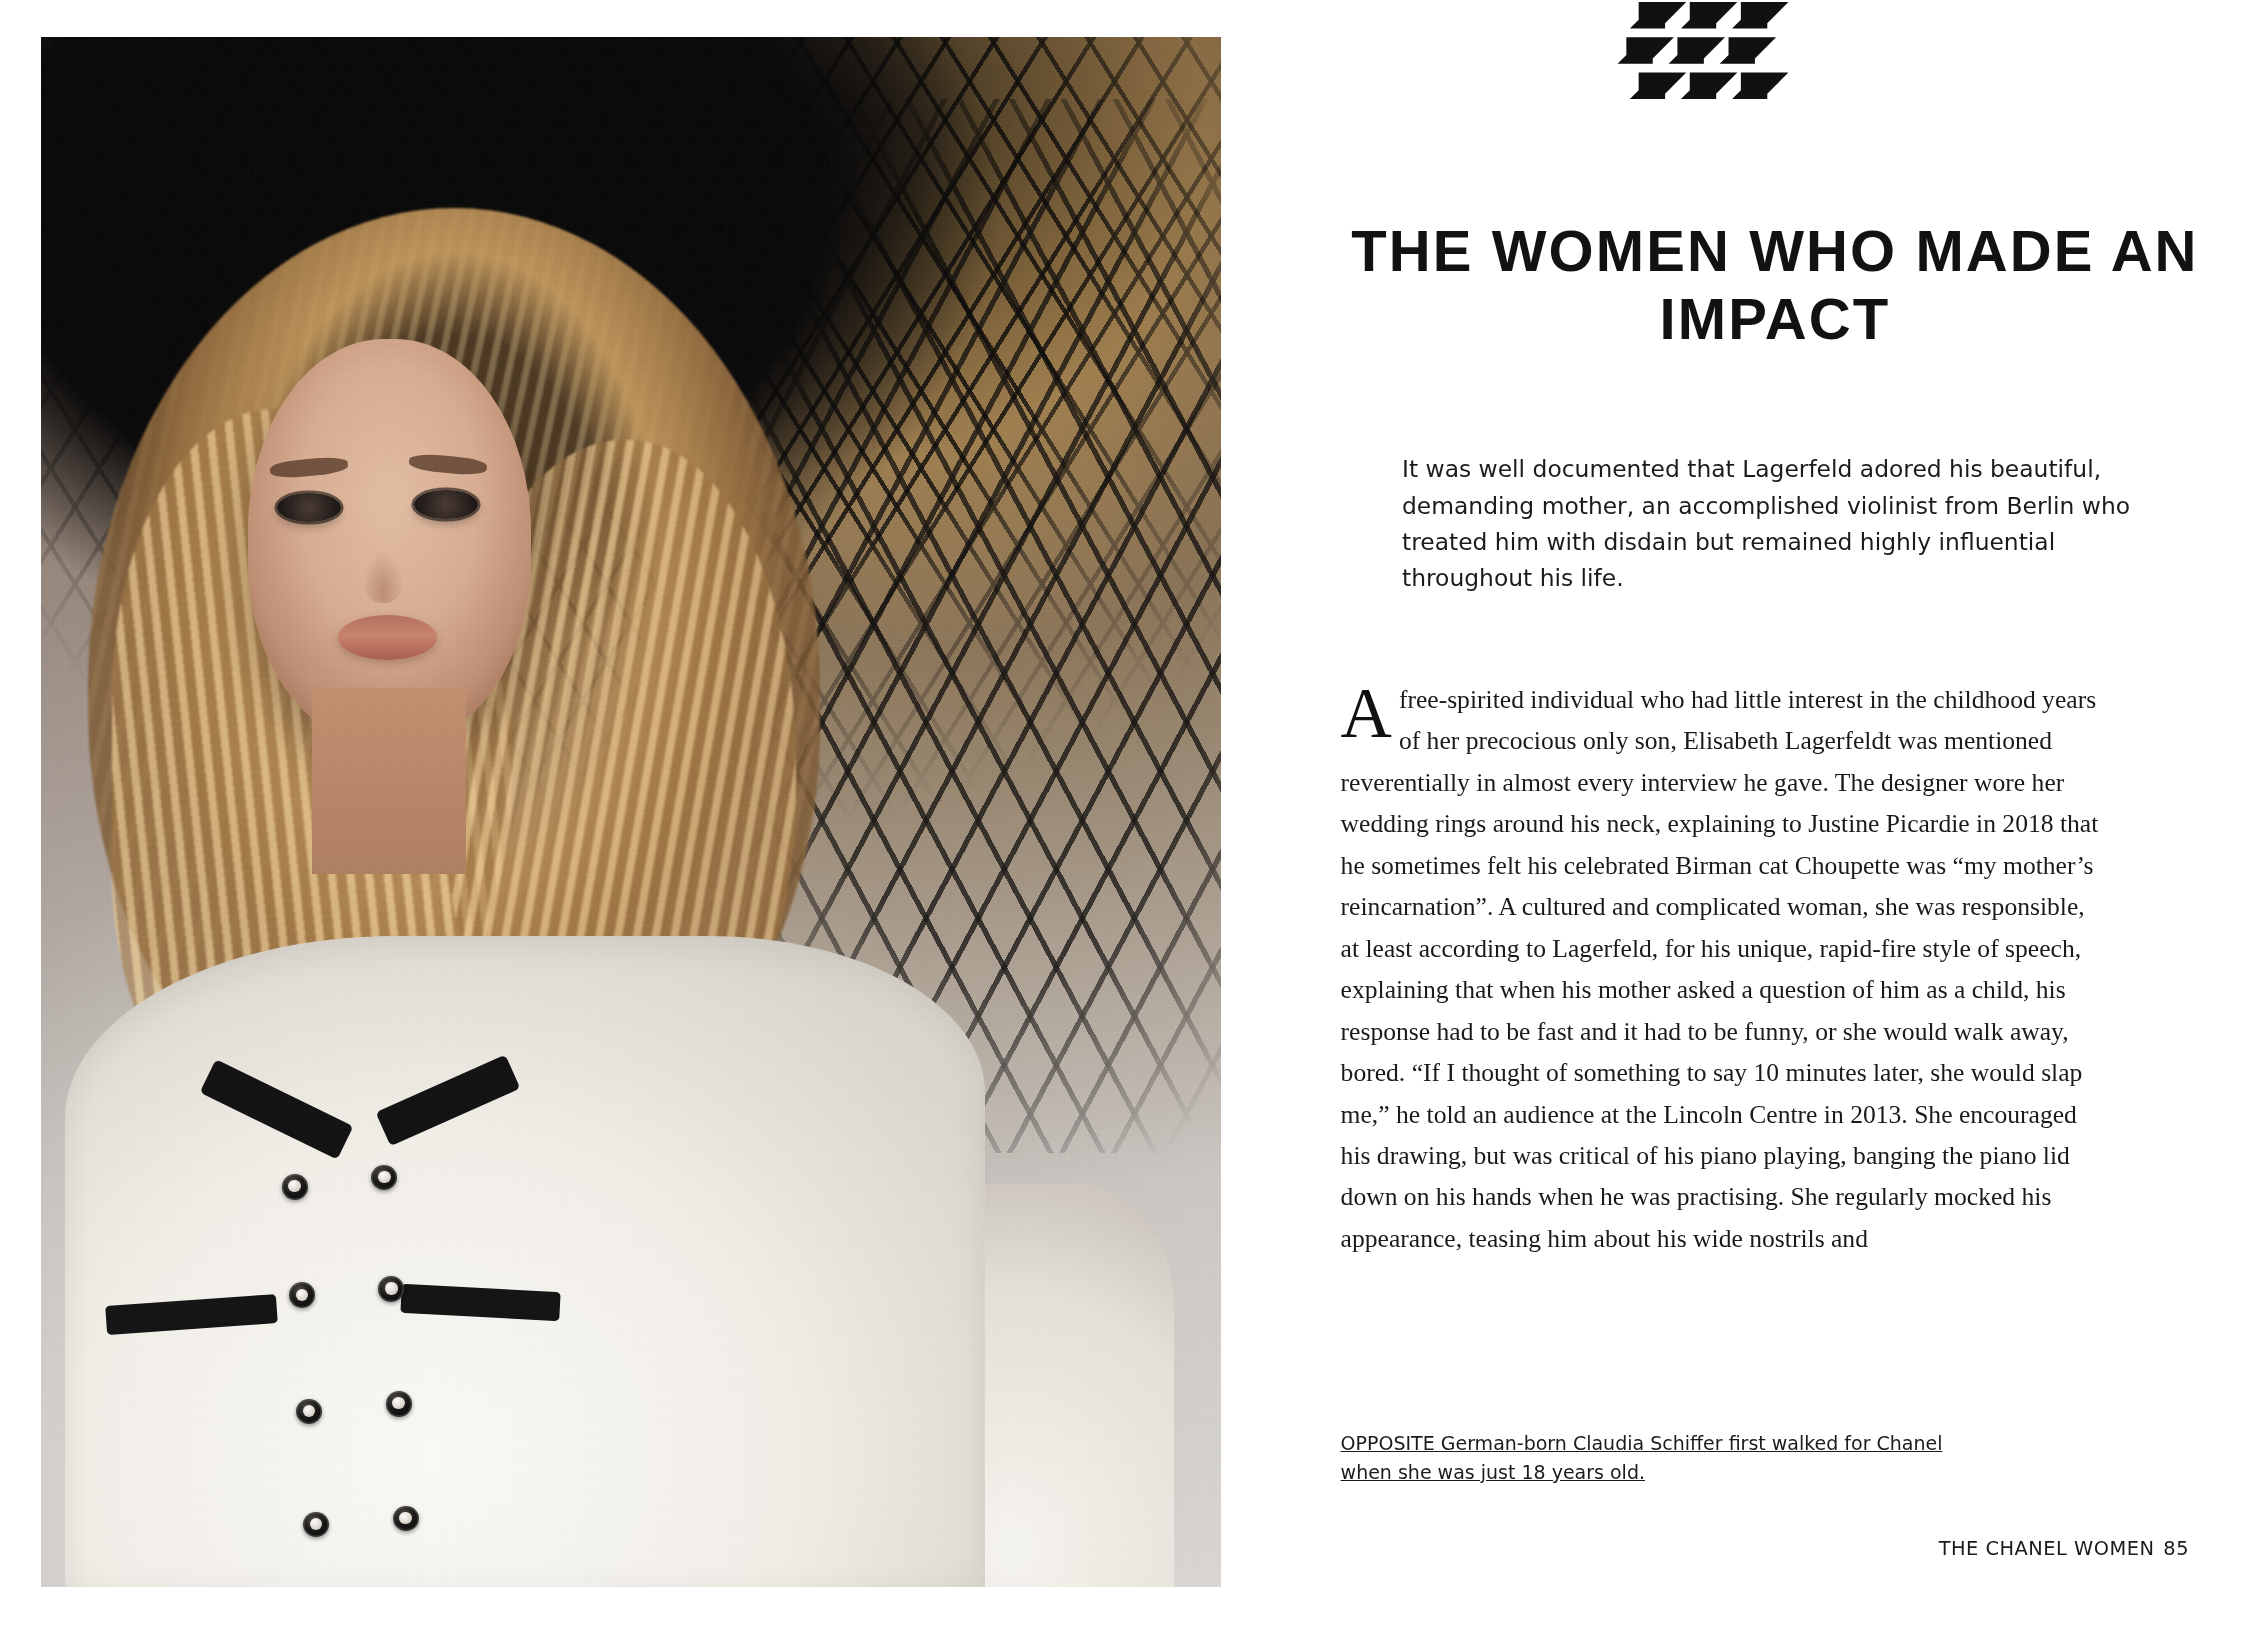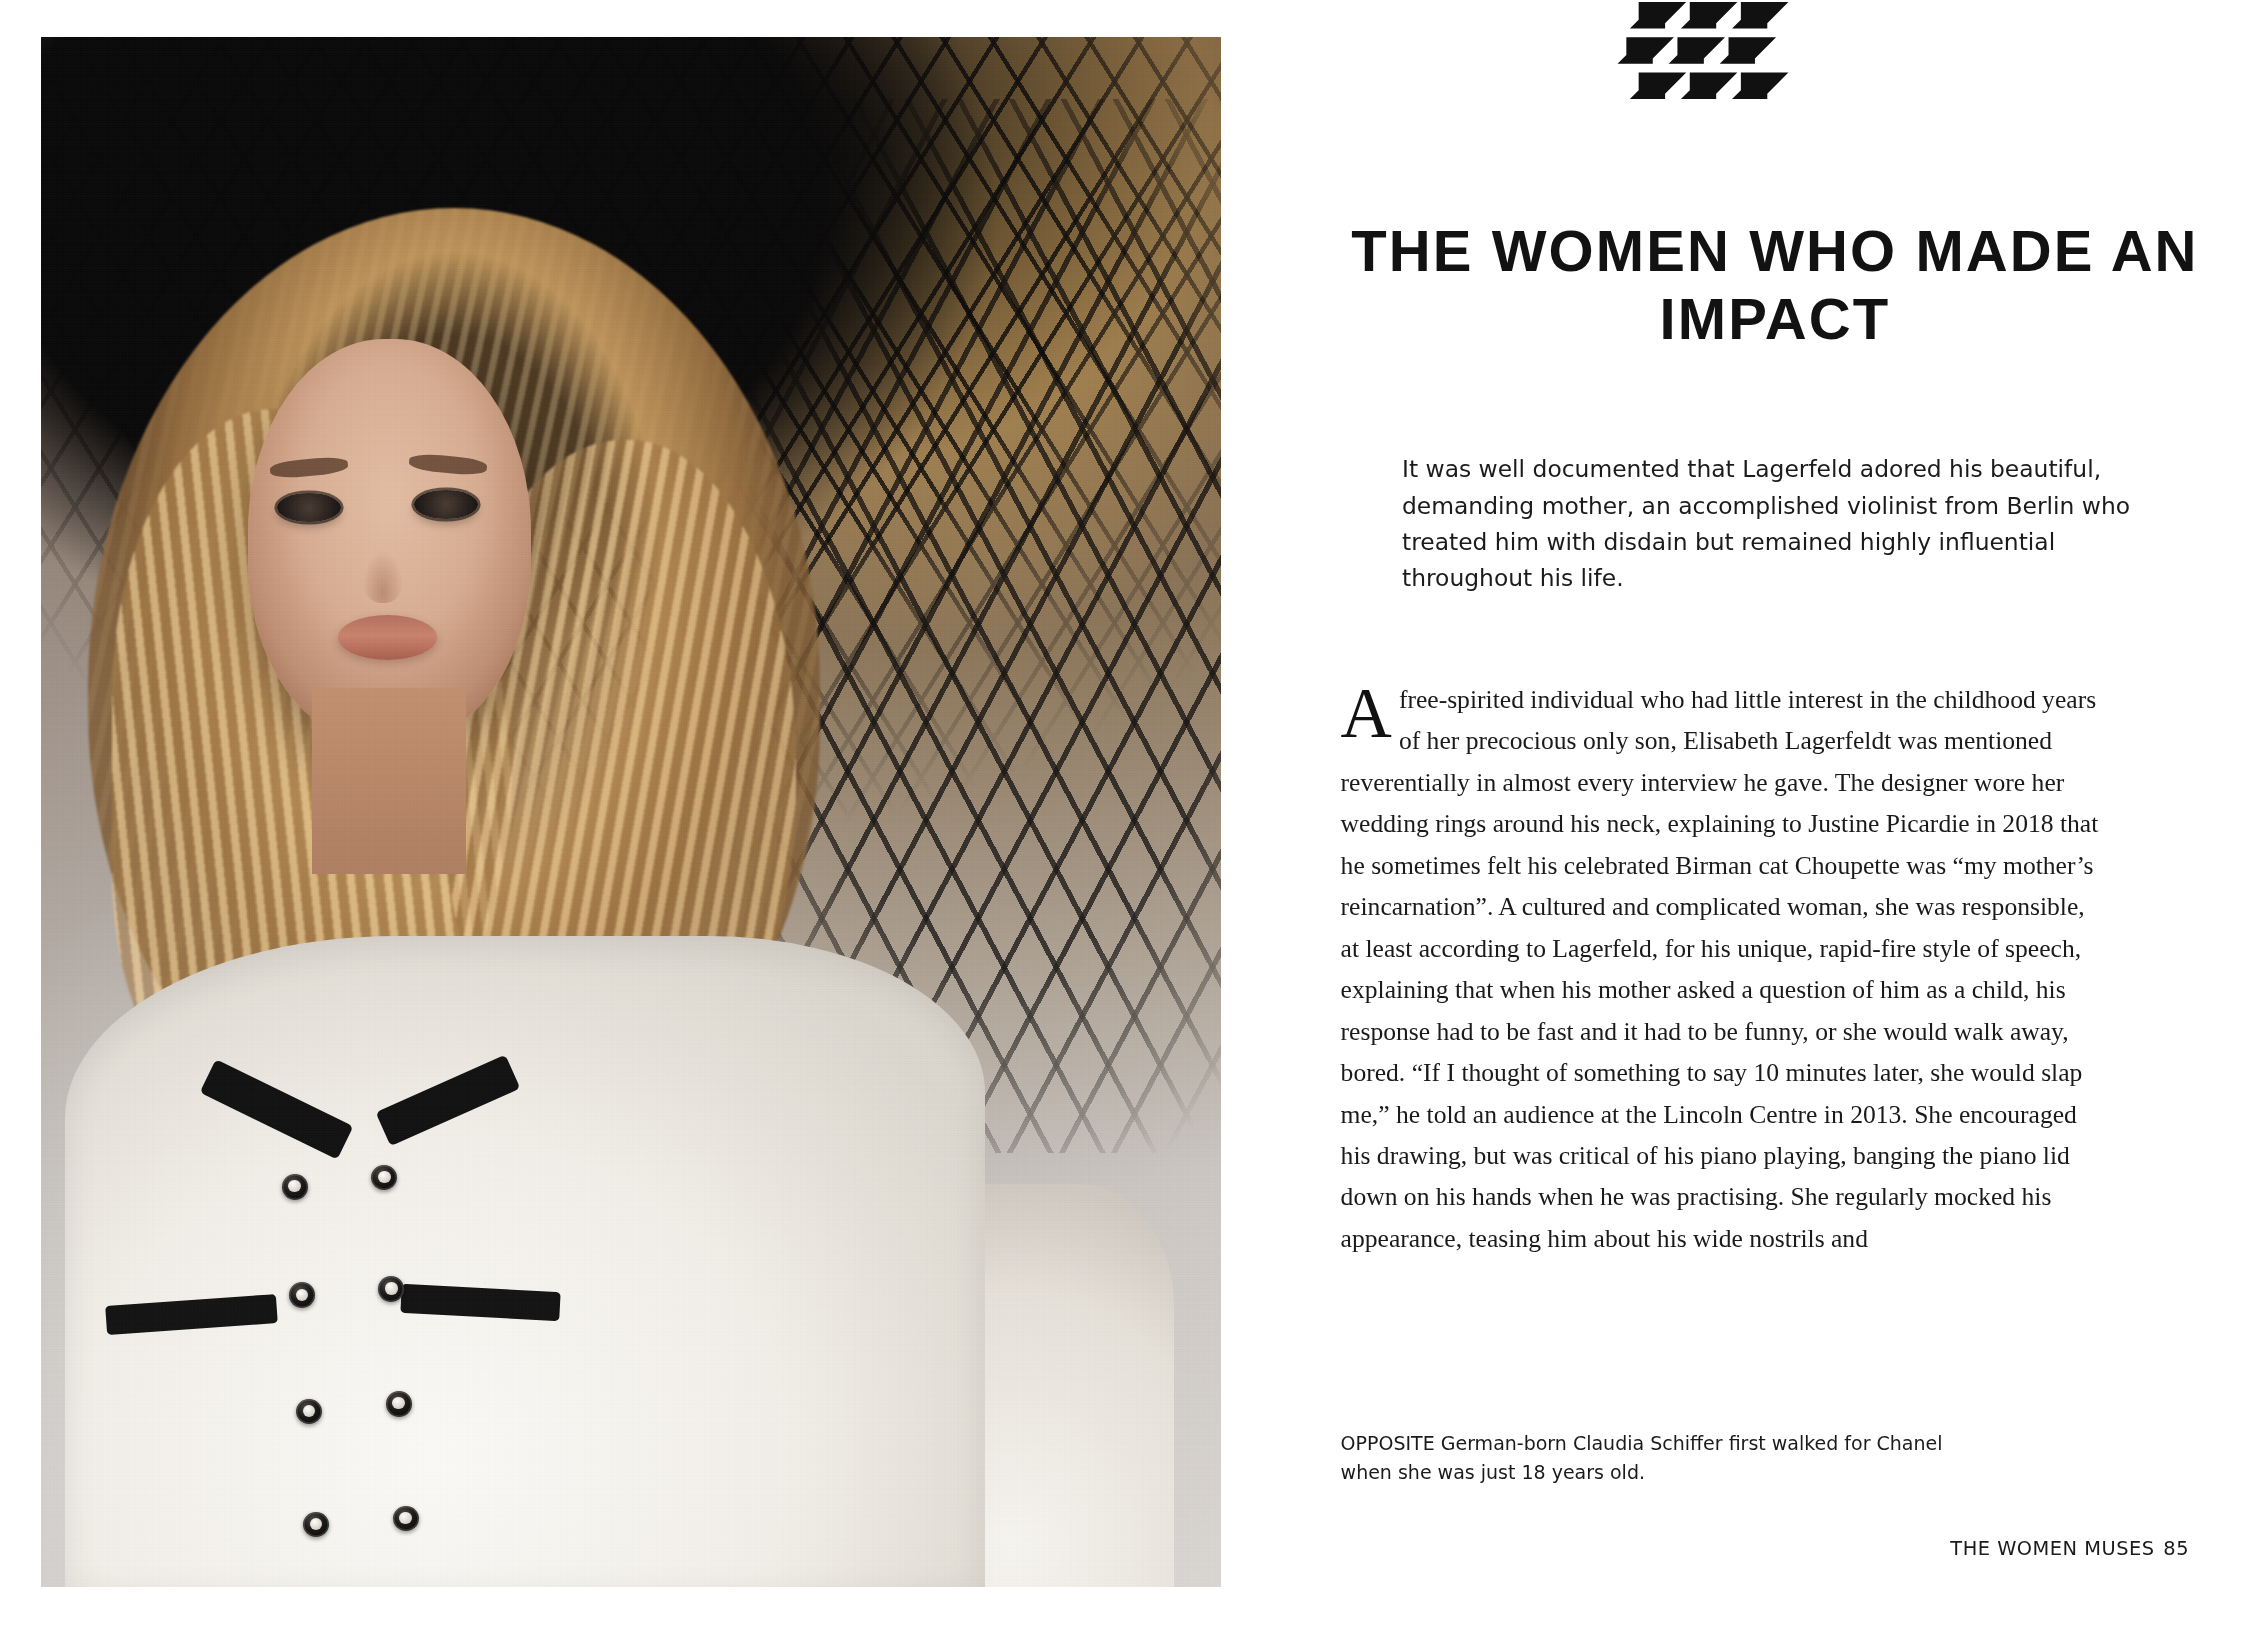--- a/index.html
+++ b/index.html
@@ -290,20 +290,21 @@
 
   .caption {
     position: absolute;
     left: 17.6px;
     top: 1410px;
     width: 618px;
     font-family: "DejaVu Sans", sans-serif;
     font-size: 19px;
     line-height: 1.52;
     color: #1b1b1b;
+    text-decoration: underline;
   }
 
   .folio {
     position: absolute;
     right: 34px;
     top: 1537px;
     font-family: "DejaVu Sans", sans-serif;
     font-size: 19.4px;
     letter-spacing: 0.5px;
     color: #1b1b1b;
@@ -374,18 +375,18 @@
 
     <p class="standfirst">It was well documented that Lagerfeld adored his beautiful, demanding mother, an accomplished violinist from Berlin who treated him with disdain but remained highly influential throughout his life.</p>
 
     <div class="body-col">
       <span class="dropcap">A</span><span>free-spirited individual who had little interest in the childhood years of her precocious only son, Elisabeth Lagerfeldt was mentioned reverentially in almost every interview he gave. The designer wore her wedding rings around his neck, explaining to Justine Picardie in 2018 that he sometimes felt his celebrated Birman cat Choupette was “my mother’s reincarnation”. A cultured and complicated woman, she was responsible, at least according to Lagerfeld, for his unique, rapid-fire style of speech, explaining that when his mother asked a question of him as a child, his response had to be fast and it had to be funny, or she would walk away, bored. “If I thought of something to say 10 minutes later, she would slap me,” he told an audience at the Lincoln Centre in 2013. She encouraged his drawing, but was critical of his piano playing, banging the piano lid down on his hands when he was practising. She regularly mocked his appearance, teasing him about his wide nostrils and</span>
     </div>
 
     <p class="caption">OPPOSITE German-born Claudia Schiffer first walked for Chanel when she was just 18 years old.</p>
 
     <div class="folio">
-      <span>THE WOMEN MUSES</span><span class="page-num">85</span>
+      <span>THE CHANEL WOMEN</span><span class="page-num">85</span>
     </div>
 
   </div>
 </div>
 
 
 </body></html>

